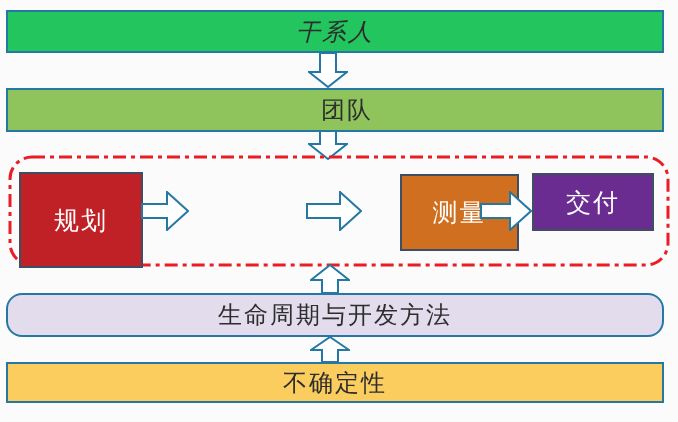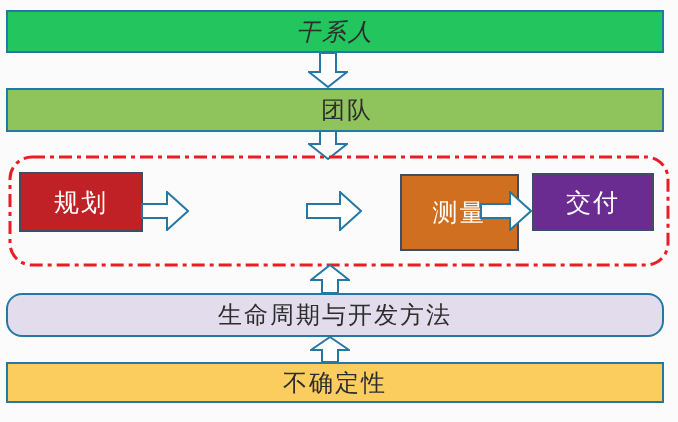--- a/index.html
+++ b/index.html
@@ -37,21 +37,21 @@
     position: absolute;
     border: 2px solid #3f4e63;
     display: flex;
     align-items: center;
     justify-content: center;
     font-size: 25px;
     letter-spacing: 2px;
     color: #ffffff;
     box-sizing: border-box;
   }
-  .box-plan     { left: 19px;  top: 172px; width: 124px; height: 60px; }
+  .box-plan     { left: 19px;  top: 172px; width: 124px; height: 96px; }
   .box-work     { left: 188px; top: 173px; width: 120px; height: 78px; }
   .box-measure  { left: 362px; top: 174px; width: 119px; height: 77px; margin-left: 38px; }
   .box-delivery { left: 532px; top: 173px; width: 122px; height: 58px; }
 
   .arrow { position: absolute; }
   .arrow svg { display: block; }
   .arrow polygon {
     fill: #ffffff;
     stroke: #2578a4;
     stroke-width: 2;

